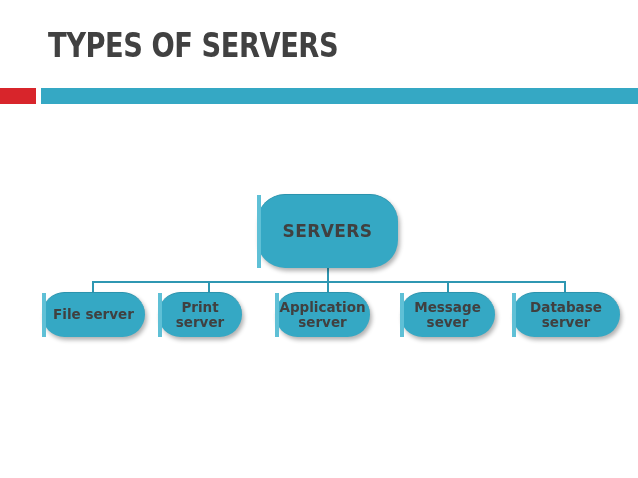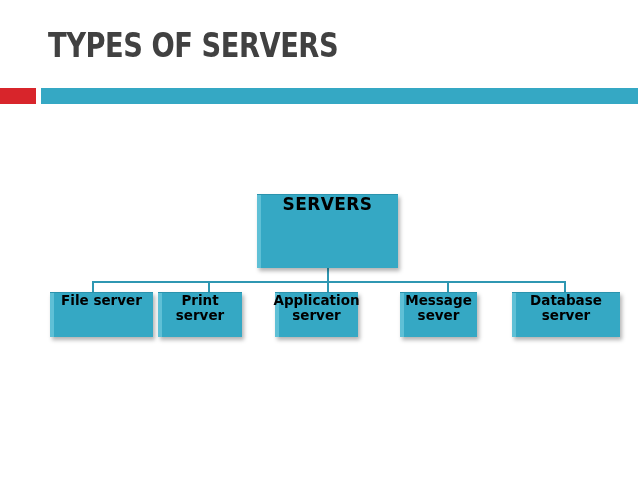--- a/index.html
+++ b/index.html
@@ -61,29 +61,30 @@
     top: 0;
     width: 638px;
     height: 478px;
   }
 
   .node {
     position: absolute;
     background: #35a8c4;
     box-shadow: 2px 3px 4px rgba(0, 0, 0, 0.30);
     display: flex;
-    align-items: flex-start;
+    align-items: center;
     justify-content: center;
     text-align: center;
-    color: #000000;
+    color: #404040;
     font-family: "DejaVu Sans", sans-serif;
     font-weight: bold;
     line-height: 1.12;
     box-sizing: border-box;
     border-top: 1px solid #2b93ad;
+    border-radius: 28px;
   }
   
   .node::before {
     content: "";
     position: absolute;
     left: 0;
     top: 0;
     bottom: 0;
     width: 4px;
     background: #5fc0d6;
@@ -102,24 +103,24 @@
     height: 74px;
     font-size: 17px;
     letter-spacing: 0.4px;
   }
 
   .node-leaf {
     top: 292px;
     height: 45px;
     font-size: 13.5px;
   }
-  .leaf-1 { left: 50px;  width: 103px; }
+  .leaf-1 { left: 42px;  width: 103px; }
   .leaf-2 { left: 158px; width: 84px; }
-  .leaf-3 { left: 275px; width: 83px; }
-  .leaf-4 { left: 400px; width: 77px;  }
+  .leaf-3 { left: 275px; width: 95px; }
+  .leaf-4 { left: 400px; width: 95px;  }
   .leaf-5 { left: 512px; width: 108px;  }
 
   
   .conn {
     position: absolute;
     background: #2f97b2;
   }
   .conn-stem {      
     left: 327px;
     top: 268px;

